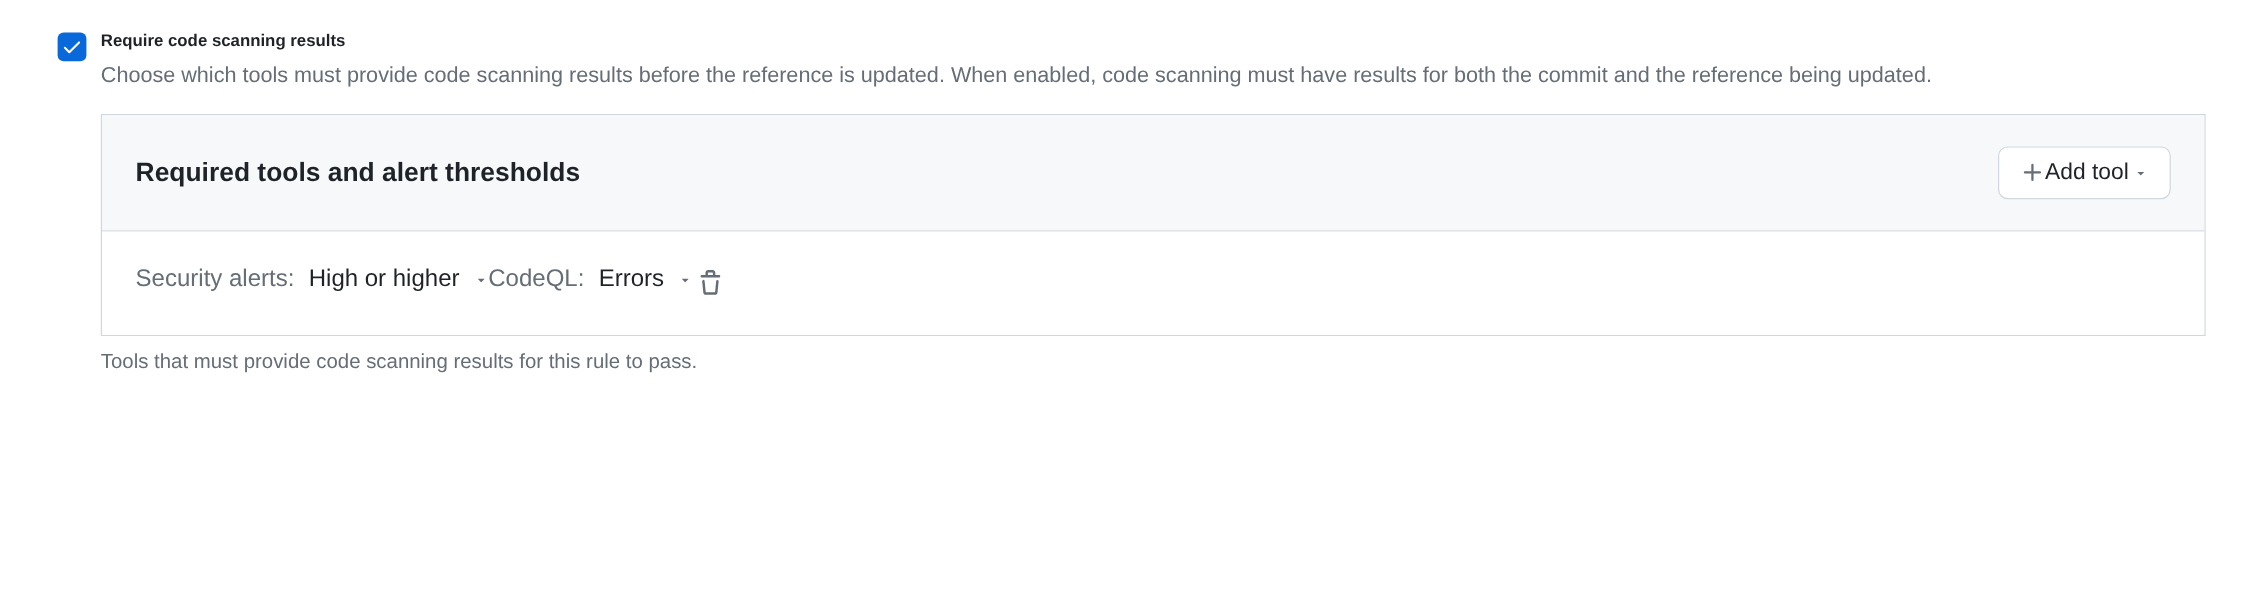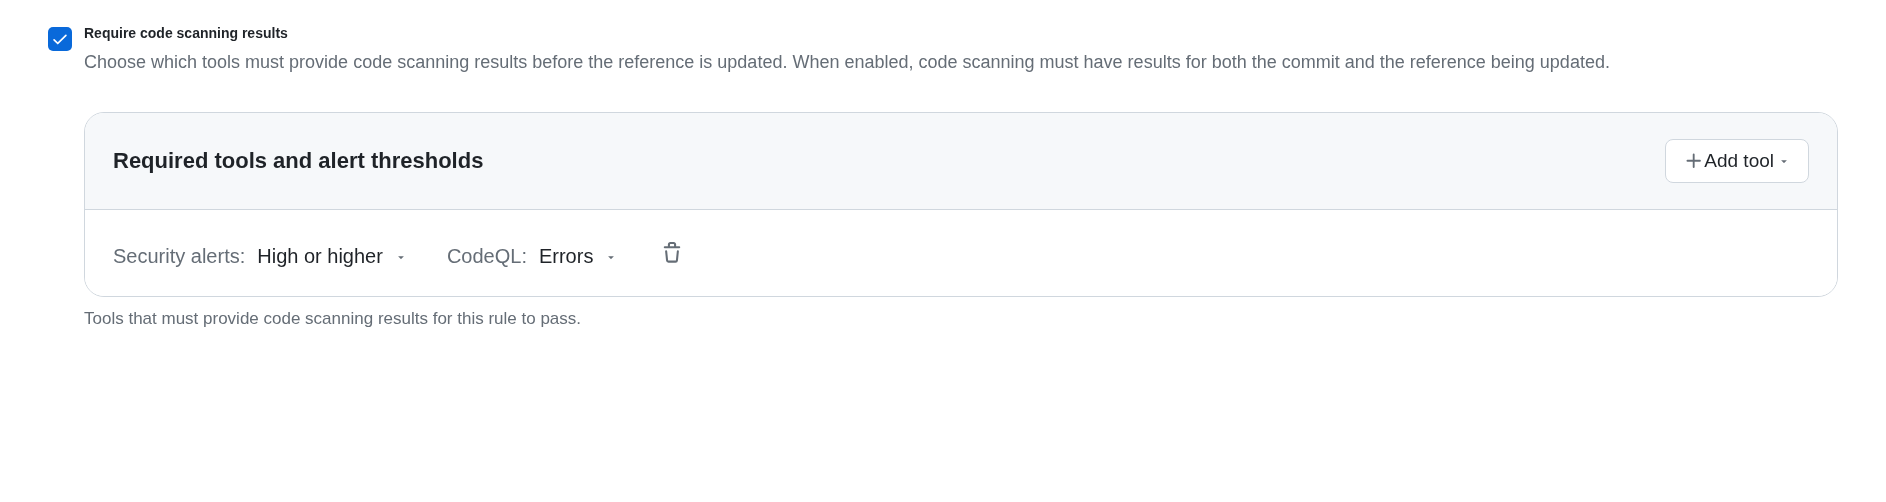--- a/index.html
+++ b/index.html
@@ -44,23 +44,23 @@
       color: #1f2328;
       line-height: 1.4;
     }
     .section-description {
       font-size: 18px;
       color: #656d76;
       line-height: 1.6;
       margin-top: 4px;
     }
     .panel {
-      margin-top: 36px;
+      margin-top: 19px;
       border: 1px solid #d0d7de;
-      border-radius: 20px;
+      border-radius: 0;
       overflow: hidden;
     }
     .panel-header {
       display: flex;
       align-items: center;
       justify-content: space-between;
       padding: 26px 28px;
       background: #f6f8fa;
       border-bottom: 1px solid #d0d7de;
     }
@@ -97,22 +97,21 @@
       padding: 28px 28px;
       background: #ffffff;
     }
     .tool-name {
       font-size: 20px;
       color: #1f2328;
       flex: 1;
     }
     .tool-controls {
       display: flex;
-      align-items: flex-end;
-      gap: 40px;
+      align-items: flex-start;
     }
     .dropdown {
       display: flex;
       align-items: center;
       gap: 12px;
       cursor: pointer;
       font-size: 20px;
     }
     .dropdown-label {
       color: #656d76;

